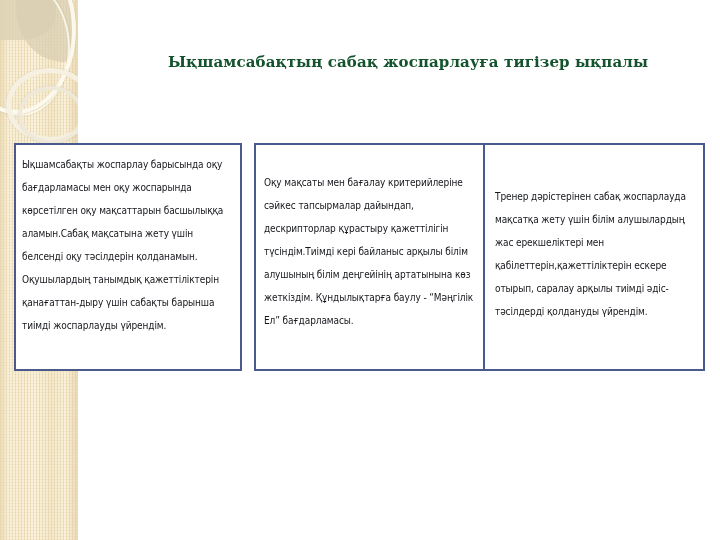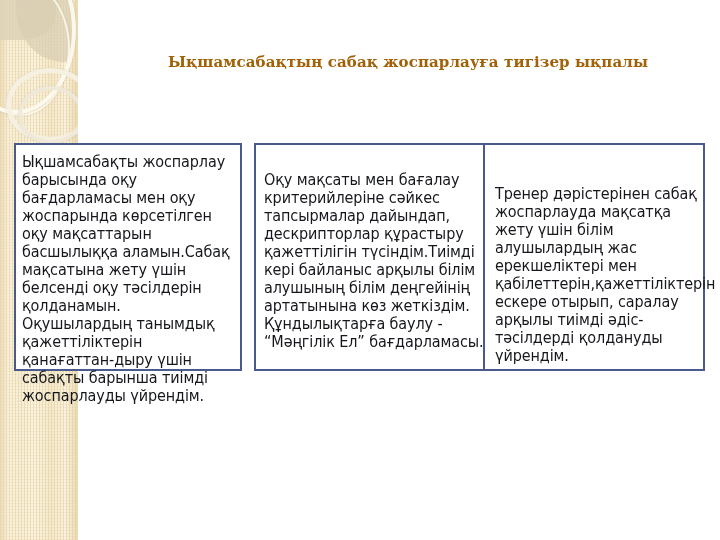--- a/index.html
+++ b/index.html
@@ -129,42 +129,42 @@
   .title {
     position: absolute;
     left: 108px;
     top: 52px;
     width: 600px;
     text-align: center;
     font-family: "DejaVu Serif", serif;
     font-weight: bold;
     font-size: 15px;
     line-height: 20px;
-    color: #a16207;
+    color: #14532d;
     letter-spacing: 0.1px;
   }
 
   
   .boxes {
     position: absolute;
     left: 0;
     top: 0;
   }
   .tbox {
     position: absolute;
     top: 143px;
     height: 228px;
     box-sizing: border-box;
     border: 2px solid #4a5a8c;
     background: #ffffff;
   }
   .tbox-text {
     font-family: "DejaVu Sans Condensed", "Liberation Sans", sans-serif;
-    font-size: 16px;
-    line-height: 18px;
+    font-size: 10px;
+    line-height: 23px;
     color: #15171c;
     letter-spacing: -0.1px;
     white-space: pre-line;
   }
 
   #box1 { left: 14px;  width: 228px; }
   #box1 .tbox-text { position:absolute; left: 6px; right: 5px; top: 8px; }
 
   #box2 { left: 254px; width: 241px; }
   #box2 .tbox-text { position:absolute; left: 8px; right: 5px; top: 26px; }

